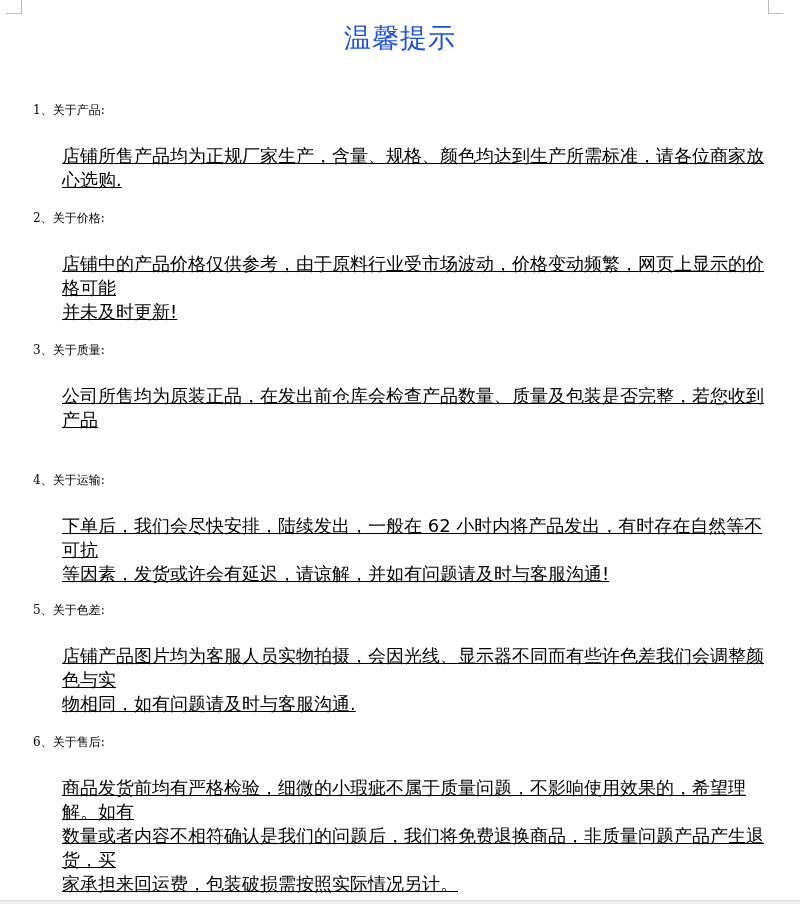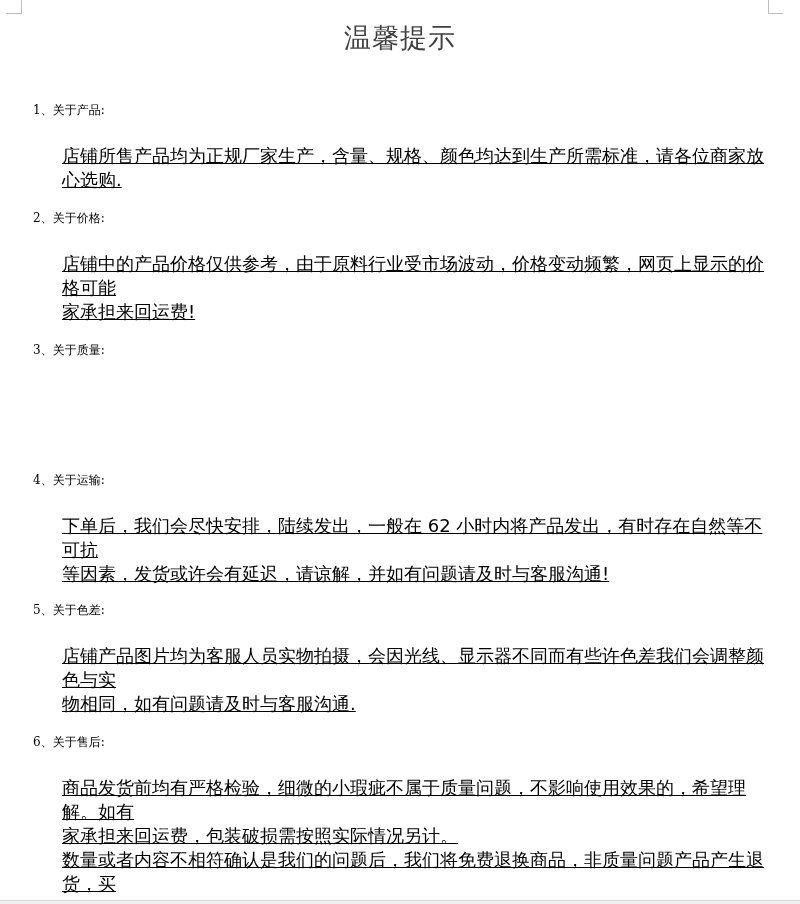--- a/index.html
+++ b/index.html
@@ -7,21 +7,21 @@
     width: 800px; height: 904px; background: #ffffff; position: relative; overflow: hidden;
     font-family: "DejaVu Sans", "Liberation Sans", sans-serif; color: #000;
   }
   .corner { position: absolute; width: 13px; height: 13px; border-color: #bdbdbd; border-style: solid; border-width: 0; }
   .corner.tl-h { position: absolute; left: 6px; top: 13px; width: 15px; height: 0; border-top: 1px solid #bdbdbd; }
   .corner.tl-v { position: absolute; left: 21px; top: 0; width: 0; height: 14px; border-left: 1px solid #bdbdbd; }
   .corner.tr-h { position: absolute; left: 768px; top: 13px; width: 15px; height: 0; border-top: 1px solid #bdbdbd; }
   .corner.tr-v { position: absolute; left: 768px; top: 0; width: 0; height: 14px; border-left: 1px solid #bdbdbd; }
   .title {
     position: absolute; left: 0; width: 800px; top: 20px; text-align: center;
-    font-family: "DejaVu Serif", "Liberation Serif", serif; font-size: 27px; color: #404040; letter-spacing: 1px;
+    font-family: "DejaVu Serif", "Liberation Serif", serif; font-size: 27px; color: #1d4ed8; letter-spacing: 1px;
   }
   .section { position: absolute; left: 0; width: 800px; }
   .heading {
     position: absolute; left: 33px; top: 0; font-size: 12px; font-weight: normal;
     font-family: "DejaVu Serif", "Liberation Serif", serif;
   }
   .body {
     position: absolute; left: 62px; width: 715px; font-size: 18px; line-height: 24px; text-decoration: underline;
   }
   .bottom-bar { position: absolute; left: 0; top: 900px; width: 800px; height: 4px; background: #efefef; border-top: 1px solid #dcdcdc; }
@@ -44,27 +44,28 @@
   <div class="heading">1、关于产品:</div>
   <div class="body" style="top:42px">
     <div>店铺所售产品均为正规厂家生产，含量、规格、颜色均达到生产所需标准，请各位商家放心选购.</div>
   </div>
 </div>
 
 <div class="section" style="top:210px">
   <div class="heading">2、关于价格:</div>
   <div class="body" style="top:42px">
     <div>店铺中的产品价格仅供参考，由于原料行业受市场波动，价格变动频繁，网页上显示的价格可能</div>
-    <div>家承担来回运费!</div>
+    <div>并未及时更新!</div>
   </div>
 </div>
 
 <div class="section" style="top:342px">
   <div class="heading">3、关于质量:</div>
   <div class="body" style="top:42px">
+    <div>公司所售均为原装正品，在发出前仓库会检查产品数量、质量及包装是否完整，若您收到产品</div>
   </div>
 </div>
 
 <div class="section" style="top:472px">
   <div class="heading">4、关于运输:</div>
   <div class="body" style="top:42px">
     <div>下单后，我们会尽快安排，陆续发出，一般在 62 小时内将产品发出，有时存在自然等不可抗</div>
     <div>等因素，发货或许会有延迟，请谅解，并如有问题请及时与客服沟通!</div>
   </div>
 </div>
@@ -74,18 +75,18 @@
   <div class="body" style="top:42px">
     <div>店铺产品图片均为客服人员实物拍摄，会因光线、显示器不同而有些许色差我们会调整颜色与实</div>
     <div>物相同，如有问题请及时与客服沟通.</div>
   </div>
 </div>
 
 <div class="section" style="top:734px">
   <div class="heading">6、关于售后:</div>
   <div class="body" style="top:42px">
     <div>商品发货前均有严格检验，细微的小瑕疵不属于质量问题，不影响使用效果的，希望理解。如有</div>
+    <div>数量或者内容不相符确认是我们的问题后，我们将免费退换商品，非质量问题产品产生退货，买</div>
     <div>家承担来回运费，包装破损需按照实际情况另计。</div>
-    <div>数量或者内容不相符确认是我们的问题后，我们将免费退换商品，非质量问题产品产生退货，买</div>
   </div>
 </div>
 
 <div class="bottom-bar"></div>
 
 </body></html>

